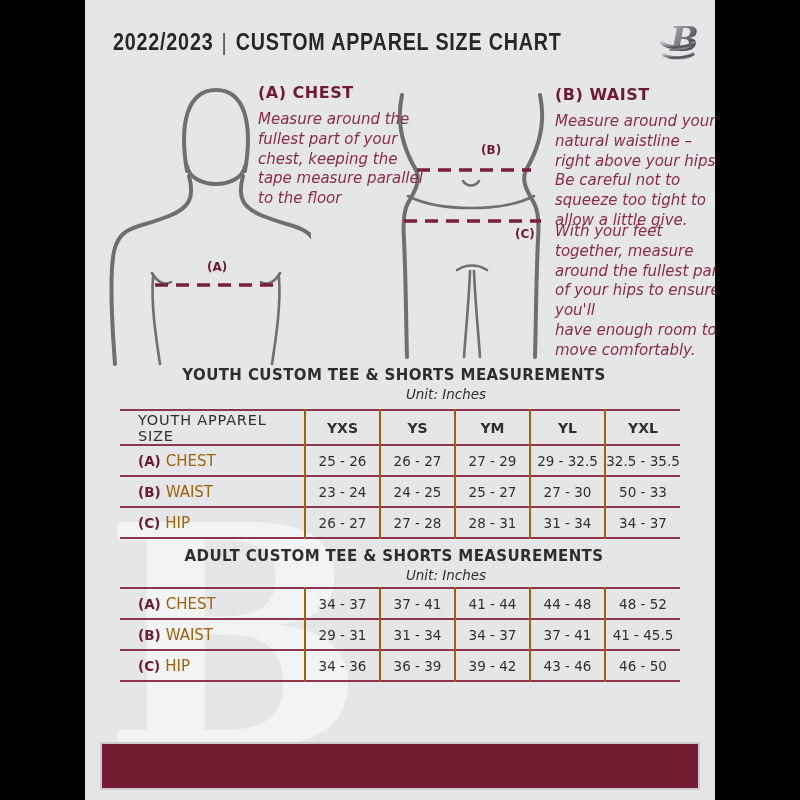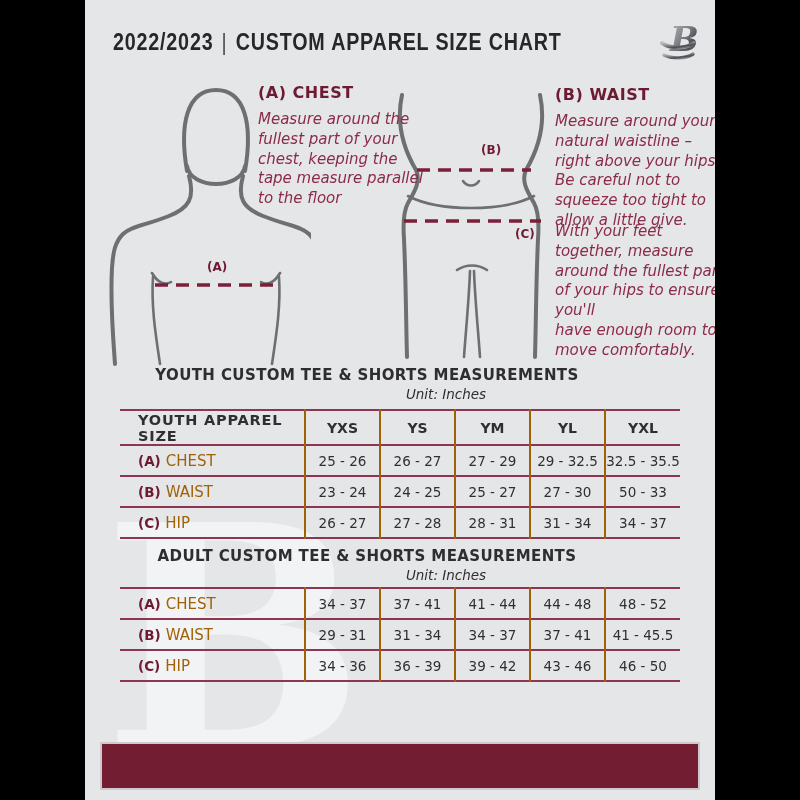--- a/index.html
+++ b/index.html
@@ -45,41 +45,41 @@
     font-family:"DejaVu Sans",sans-serif;font-weight:bold;
     font-size:16px;color:#6e1a33;letter-spacing:0.5px;margin-bottom:8px;
   }
   .guide-body{
     font-family:"DejaVu Sans",sans-serif;font-style:italic;
     font-size:15px;line-height:1.32;color:#8c2b48;white-space:pre-line;
   }
   
   .section-title{
     position:absolute;left:0;width:564px;text-align:center;z-index:2;
-    font-weight:bold;font-size:15px;color:#2e2e30;letter-spacing:0.4px;
+    font-weight:bold;font-size:15px;color:#2e2e30;letter-spacing:0.4px;padding-left:27px;
   }
   .section-unit{
     position:absolute;left:0;width:722px;text-align:center;z-index:2;
     font-style:italic;font-size:13.5px;color:#2e2e30;
   }
   .st-youth{top:366px;} .su-youth{top:386px;}
   .st-adult{top:547px;} .su-adult{top:567px;}
   
   table.size-table{
     position:absolute;left:35px;width:560px;z-index:2;
     border-collapse:collapse;table-layout:fixed;
     border-top:2px solid #8e3550;border-bottom:2px solid #8e3550;
   }
   .t-youth{top:409px;} .t-adult{top:587px;}
   table.size-table tr{border-bottom:2px solid #8e3550;}
   table.size-table td{border-left:2px solid #a16207;text-align:center;
     font-size:13.5px;color:#2f2f31;padding:0;}
   table.size-table td.c0{border-left:none;text-align:left;padding-left:18px;}
   table.size-table tr.head td{font-weight:bold;font-size:14px;height:33px;}
-  table.size-table tr.head td.c0{font-weight:bold;font-size:14.5px;letter-spacing:0.8px;}
+  table.size-table tr.head td.c0{font-weight:normal;font-size:14.5px;letter-spacing:0.8px;}
   table.size-table tr.body-row td{height:29px;}
   table.size-table td.c0 .pfx{font-weight:bold;color:#6e1a33;margin-right:5px;}
   table.size-table td.c0 .lbl{font-size:15px;color:#a16207;}
   .t-youth{width:560px;} 
   col.lblcol{width:185px;} col.valcol{width:75px;}
   
   .footer-bar{
     position:absolute;left:15px;top:742px;width:600px;height:48px;z-index:4;
     background:#731d33;border:2px solid #cfc9cd;box-sizing:border-box;
   }

